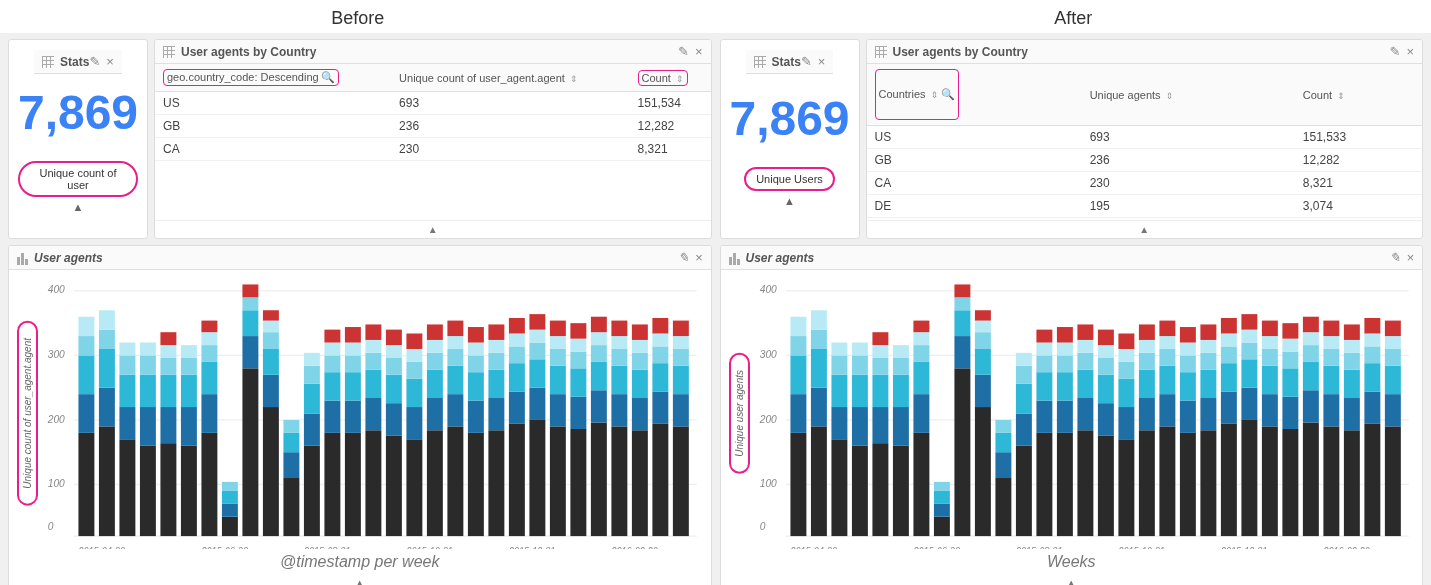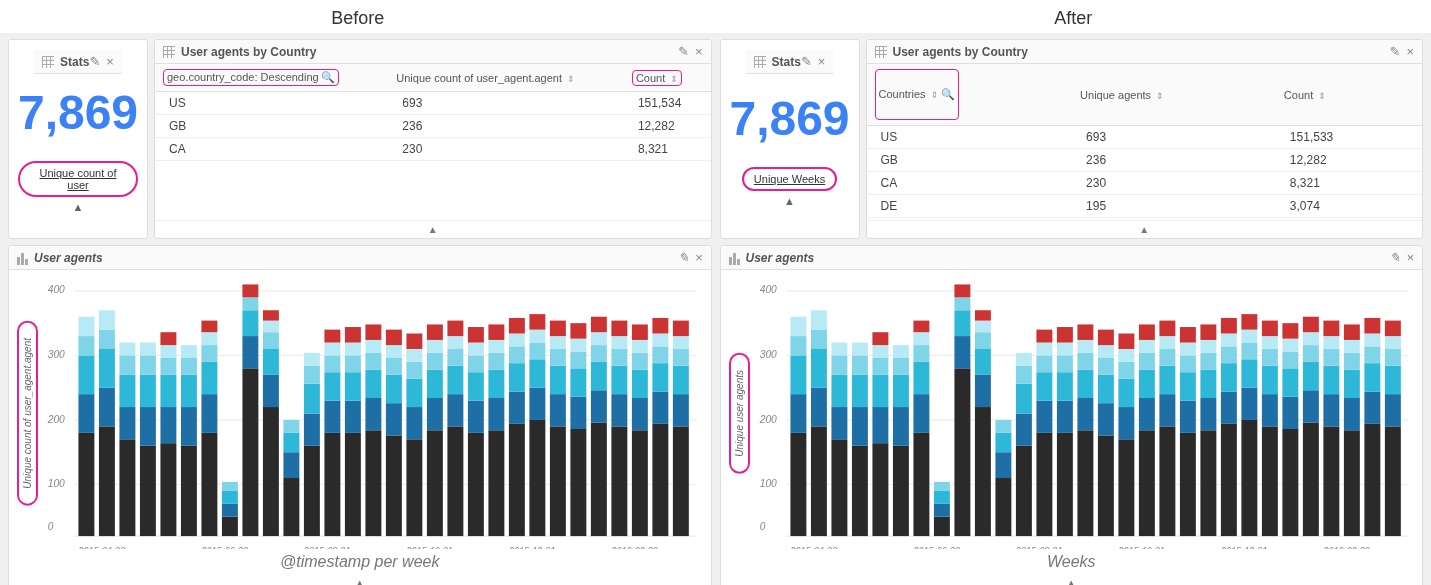--- a/index.html
+++ b/index.html
@@ -85,21 +85,20 @@
       line-height: 1;
     }
     .stats-label-container {
       margin-top: 24px;
       border: 2px solid #e91e8c;
       border-radius: 20px;
       padding: 4px 10px;
       font-size: 11px;
       color: #333;
       text-align: center;
-      text-decoration: underline;
     }
     .stats-arrow {
       text-align: center;
       color: #666;
       font-size: 11px;
       margin-top: 4px;
     }
     .table-panel {
       flex: 1;
     }
@@ -117,21 +116,21 @@
     }
     .data-table thead th {
       padding: 5px 8px;
       text-align: left;
       border-bottom: 1px solid #e0e0e0;
       font-weight: normal;
       color: #555;
       font-size: 11px;
     }
     .data-table tbody td {
-      padding: 4px 14px;
+      padding: 4px 8px;
       border-bottom: 1px solid #f0f0f0;
       color: #444;
     }
     
     .chart-panel {
       height: 347px;
       font-style: italic;
     }
     .chart-body {
       flex: 1;
@@ -560,21 +559,21 @@
             <span class="grid-icon"></span>
             <span>Stats</span>
           </div>
           <div class="panel-icons">
             <span class="panel-icon">✎</span>
             <span class="panel-icon">×</span>
           </div>
         </div>
         <div class="stats-content">
           <div class="stats-number">7,869</div>
-          <div class="stats-label-container">Unique Weeks</div>
+          <div class="stats-label-container">Unique Users</div>
           <div class="stats-arrow">▲</div>
         </div>
       </div>
 
       <div class="panel table-panel">
         <div class="panel-header">
           <div class="panel-title-area">
             <span class="grid-icon"></span>
             <span>User agents by Country</span>
           </div>

